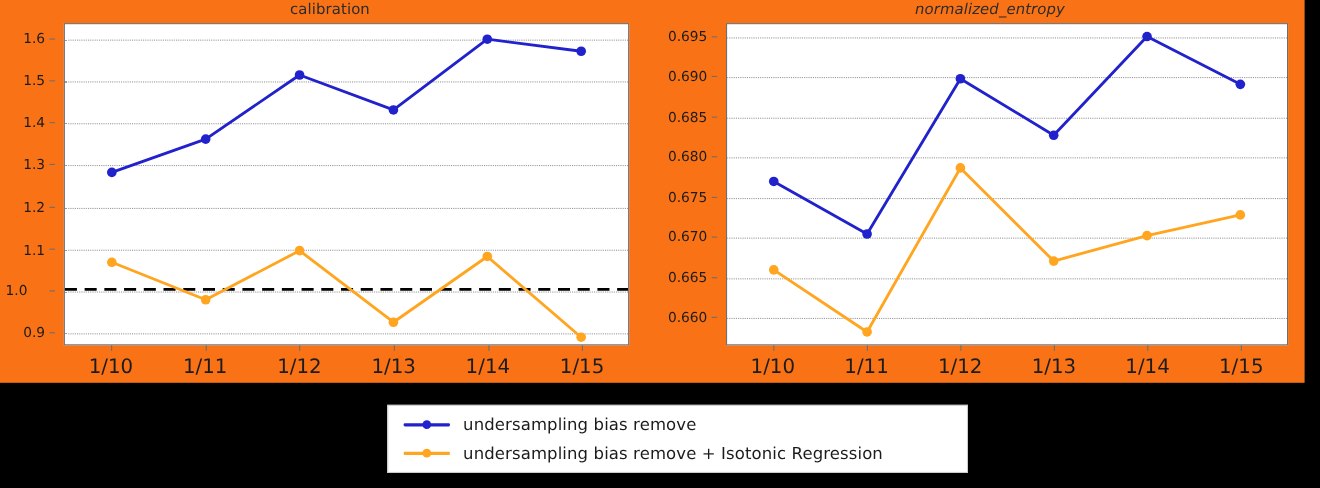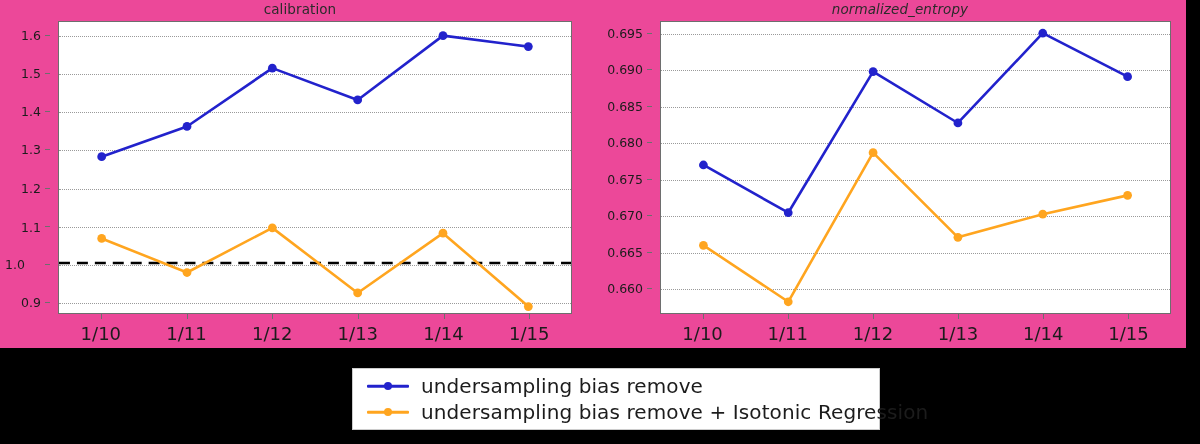--- a/index.html
+++ b/index.html
@@ -15,21 +15,21 @@
     position: relative;
   }
 
   
   #figure {
     position: absolute;
     left: 0;
     top: 0;
     width: 1186px;
     height: 348px;
-    background: #ec4899;
+    background: #f97316;
   }
 
   .panel {
     position: absolute;
     top: 0;
     width: 600px;
     height: 348px;
   }
   #panel-left  { left: 0; }
   #panel-right { left: 600px; font-style: italic; }
@@ -166,21 +166,21 @@
   .legend-swatch .lg-dot {
     position: absolute;
     left: 50%;
     top: 50%;
     width: 8px;
     height: 8px;
     border-radius: 50%;
     transform: translate(-50%, -50%);
   }
   .legend-label {
-    font-size: 20px;
+    font-size: 15px;
     color: #1c1c1c;
     white-space: nowrap;
     letter-spacing: 0.1px;
   }
 </style>
 </head>
 <body>
 
 <div id="figure">
 

